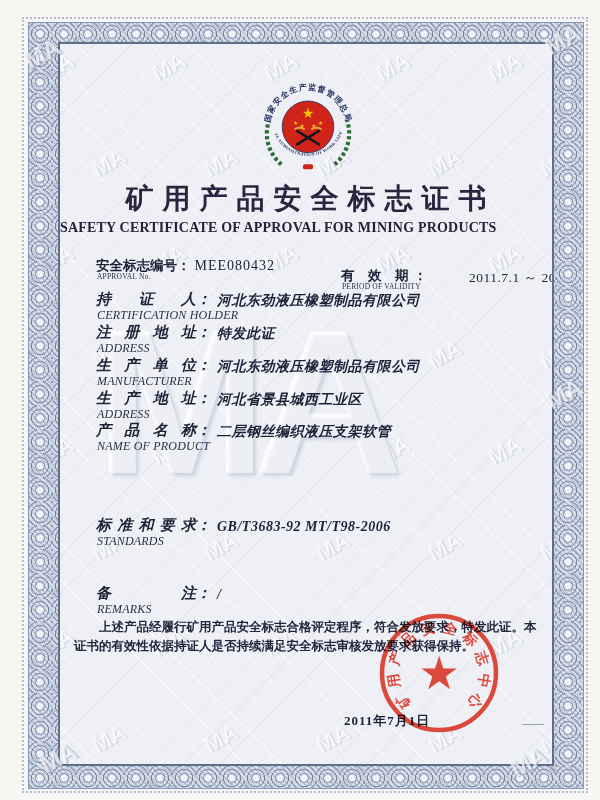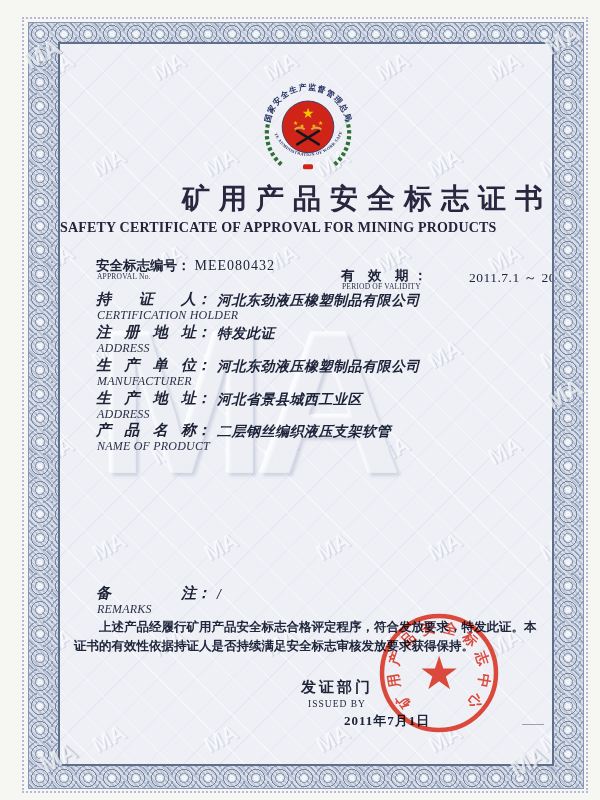--- a/index.html
+++ b/index.html
@@ -32,21 +32,21 @@
         text-shadow:1px 1px 1px rgba(160,166,192,.4);transform:rotate(-28deg);}
   .wm-big{position:absolute;left:36px;top:240px;z-index:0;pointer-events:none;
         font-family:"Liberation Sans","DejaVu Sans",sans-serif;font-weight:bold;
         font-size:205px;letter-spacing:-12px;color:rgba(249,250,253,.6);
         text-shadow:3px 3px 3px rgba(150,156,182,.32), -1px -1px 1px rgba(255,255,255,.9);}
   .wm-corner{position:absolute;z-index:2;font-family:"Liberation Sans","DejaVu Sans",sans-serif;
         font-weight:bold;font-size:24px;color:rgba(255,255,255,.7);
         text-shadow:1px 1px 1px rgba(110,125,155,.5);transform:rotate(-28deg);pointer-events:none;}
   .content{position:absolute;inset:0;z-index:1;}
   .emblem{position:absolute;left:198px;top:30px;width:100px;height:104px;}
-  .cert-title{position:absolute;left:0;top:136px;width:100%;text-align:right;
+  .cert-title{position:absolute;left:0;top:136px;width:100%;text-align:center;
         font-size:28px;font-weight:bold;letter-spacing:9px;text-indent:9px;color:var(--ink,#2b2640);}
   .cert-subtitle{position:absolute;left:0;top:176px;width:100%;text-align:left;
         font-size:14px;font-weight:bold;letter-spacing:.2px;color:#26223a;}
   .approval-row{position:absolute;left:36px;top:212px;width:440px;}
   .lblstack{display:inline-block;position:relative;vertical-align:top;}
   .lblstack .zh{display:inline-block;font-size:13.5px;font-weight:bold;white-space:nowrap;}
   .lblstack .en{position:absolute;left:1px;top:16px;font-size:7.5px;letter-spacing:.2px;
         white-space:nowrap;color:#2a2f45;}
   .approval-val{font-size:14px;margin-left:4px;letter-spacing:1px;}
   .validity{position:absolute;left:245px;top:0;margin-top:10px;}
@@ -187,30 +187,29 @@
       </div>
       <div class="row" style="top:312px">
         <span class="flabel"><span class="zh">生产单位</span><span class="en">MANUFACTURER</span></span><span class="colon">：</span><span class="fvalue">河北东劲液压橡塑制品有限公司</span>
       </div>
       <div class="row" style="top:345px">
         <span class="flabel"><span class="zh">生产地址</span><span class="en">ADDRESS</span></span><span class="colon">：</span><span class="fvalue">河北省景县城西工业区</span>
       </div>
       <div class="row" style="top:377px">
         <span class="flabel"><span class="zh">产品名称</span><span class="en">NAME OF PRODUCT</span></span><span class="colon">：</span><span class="fvalue">二层钢丝编织液压支架软管</span>
       </div>
+      <div class="row" style="top:472px">
+        <span class="flabel"><span class="zh">标准和要求</span><span class="en">STANDARDS</span></span><span class="colon">：</span><span class="fvalue">GB/T3683-92 MT/T98-2006</span>
+      </div>
       <div class="row" style="top:540px">
         <span class="flabel"><span class="zh">备注</span><span class="en">REMARKS</span></span><span class="colon">：</span><span class="fvalue">/</span>
       </div>
 
       <div class="statement">上述产品经履行矿用产品安全标志合格评定程序，符合发放要求，特发此证。本证书的有效性依据持证人是否持续满足安全标志审核发放要求获得保持。</div>
 
-      <div class="issued">
-        <div class="zh">发证部门</div>
-        <div class="en">ISSUED BY</div>
-      </div>
 
       <div class="issue-date">2011年7月1日</div>
 
       <div class="stray-line"></div>
 
       <svg class="seal" viewBox="0 0 130 130">
         <circle cx="65" cy="65" r="57" fill="none" stroke="#d93a2b" stroke-width="4.5" id="seal-ring"></circle>
         <text x="65" y="81" text-anchor="middle" font-size="46" fill="#d93a2b" id="seal-star">★</text>
         <g id="seal-text">
             <text x="32.691559102124394" y="90.24212048835199" font-size="14" font-weight="bold" fill="#d93a2b" text-anchor="middle" transform="rotate(-128 32.691559102124394 90.24212048835199)">矿</text>

